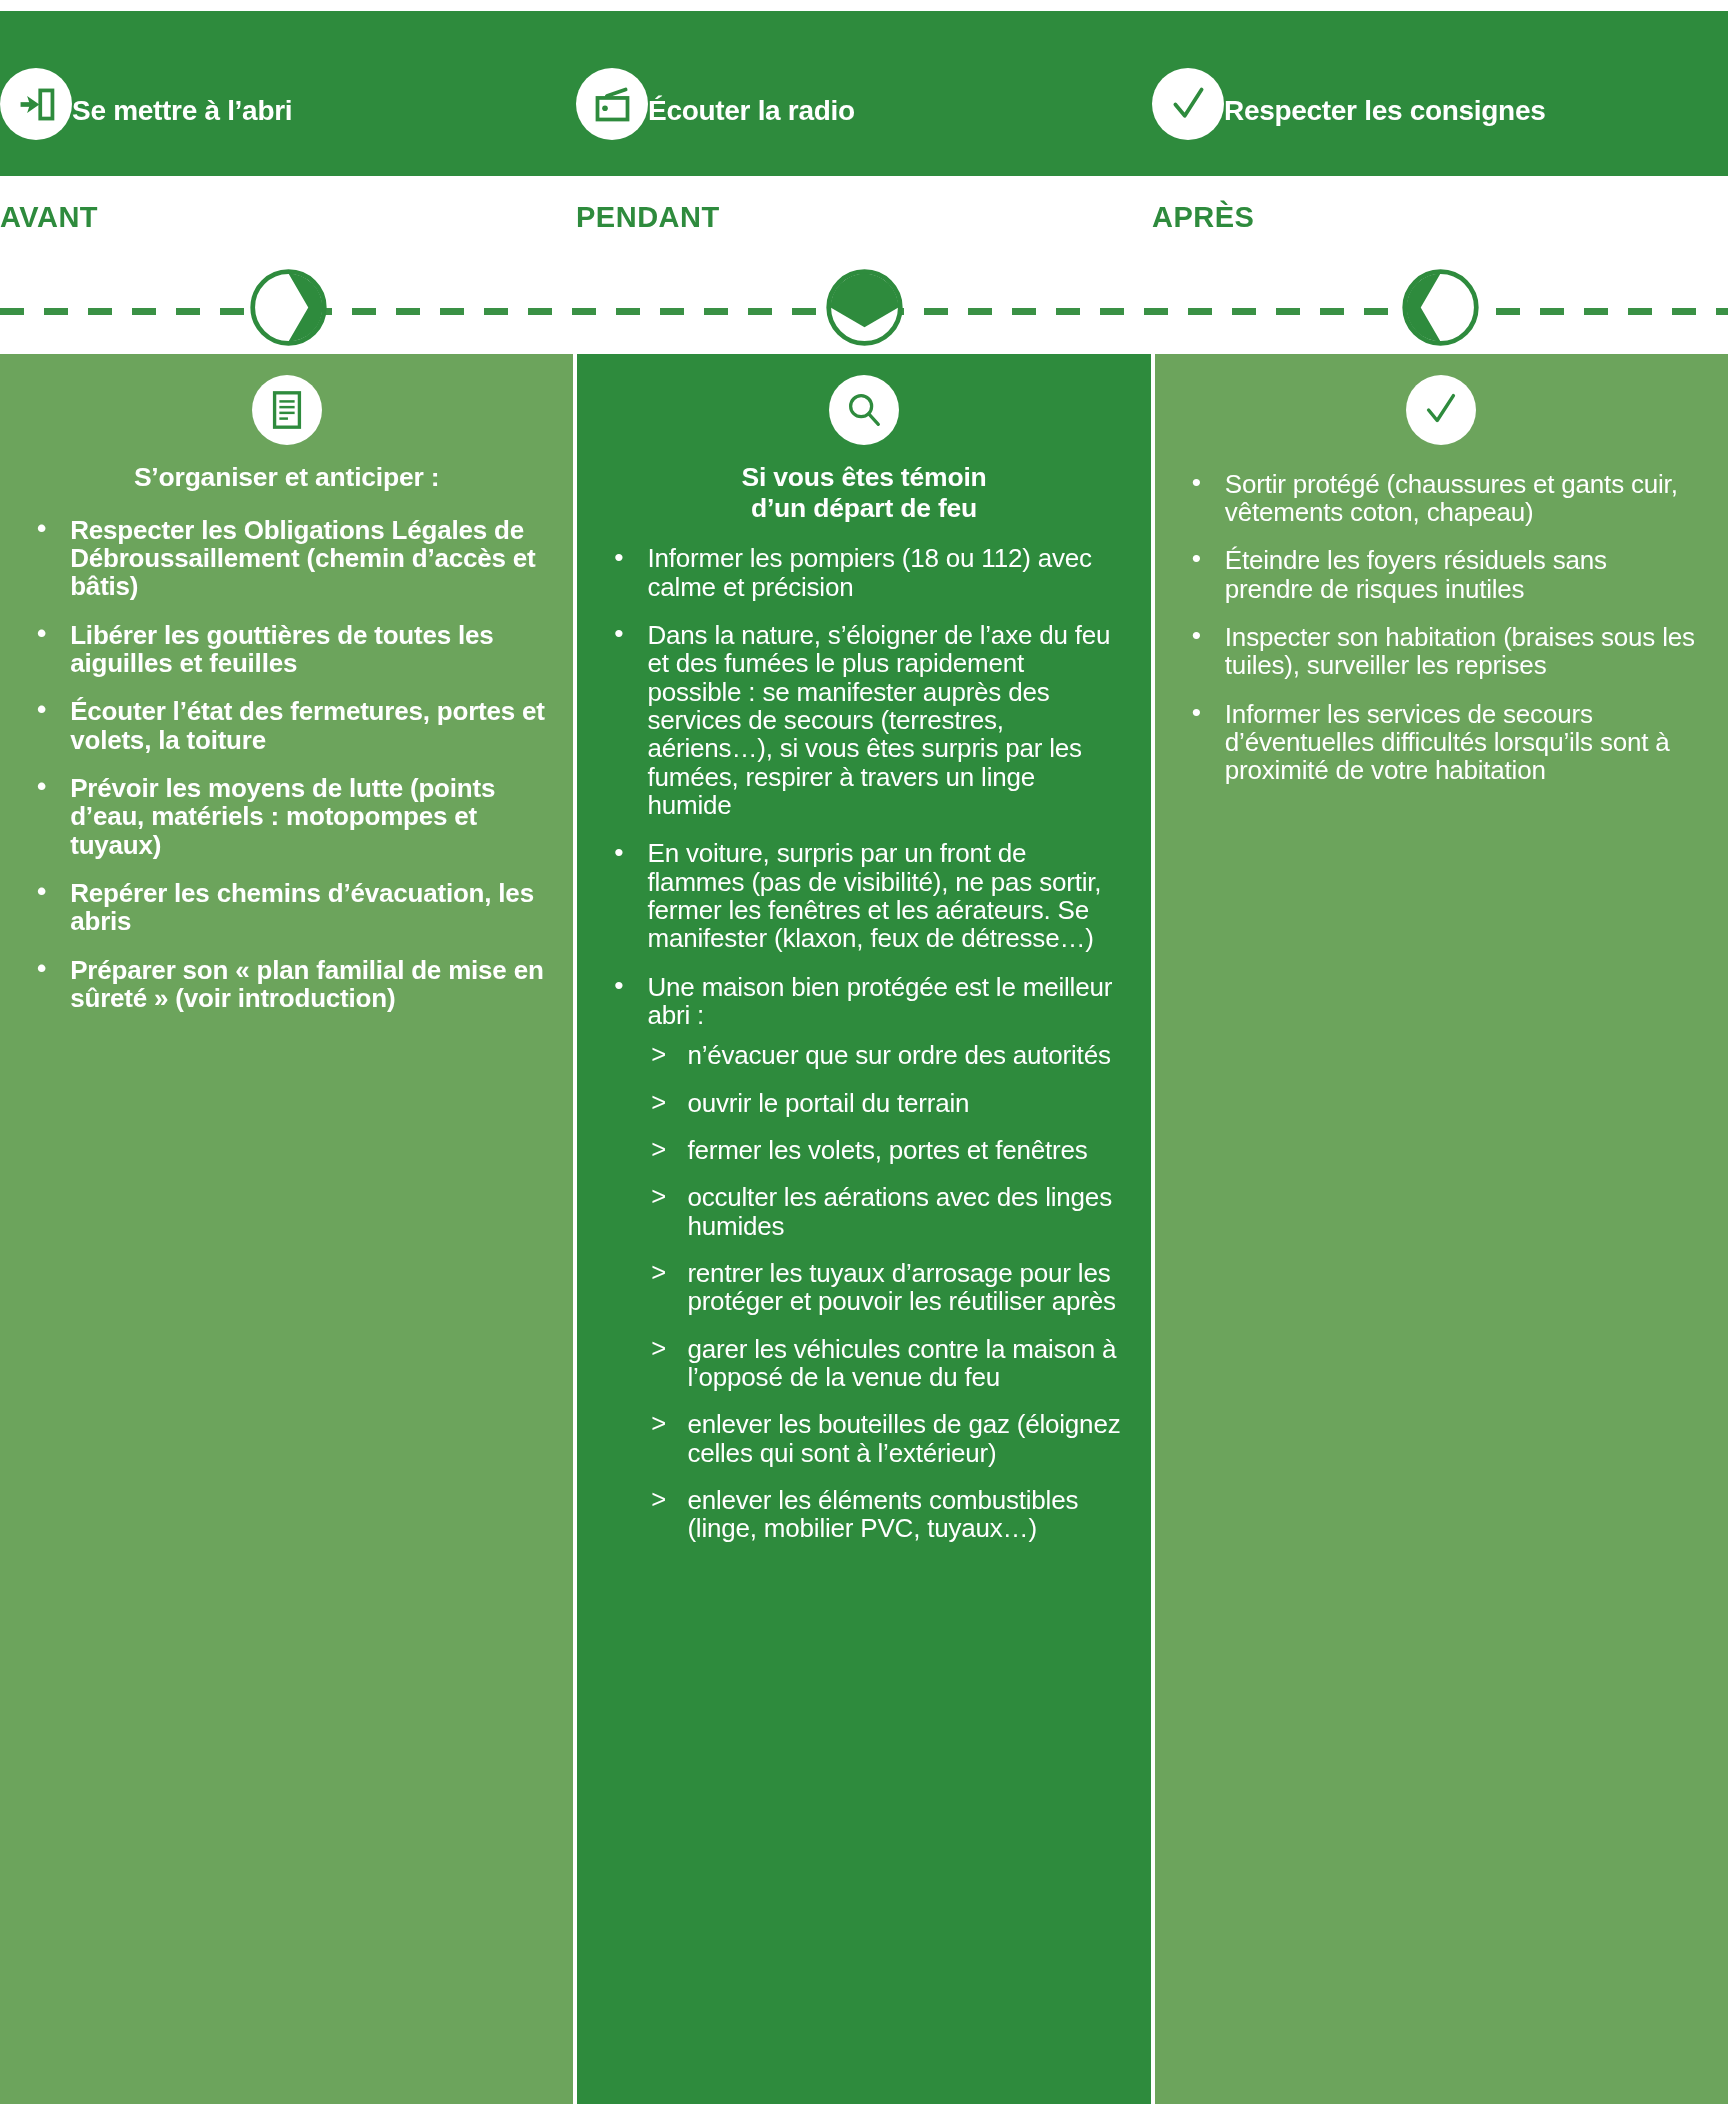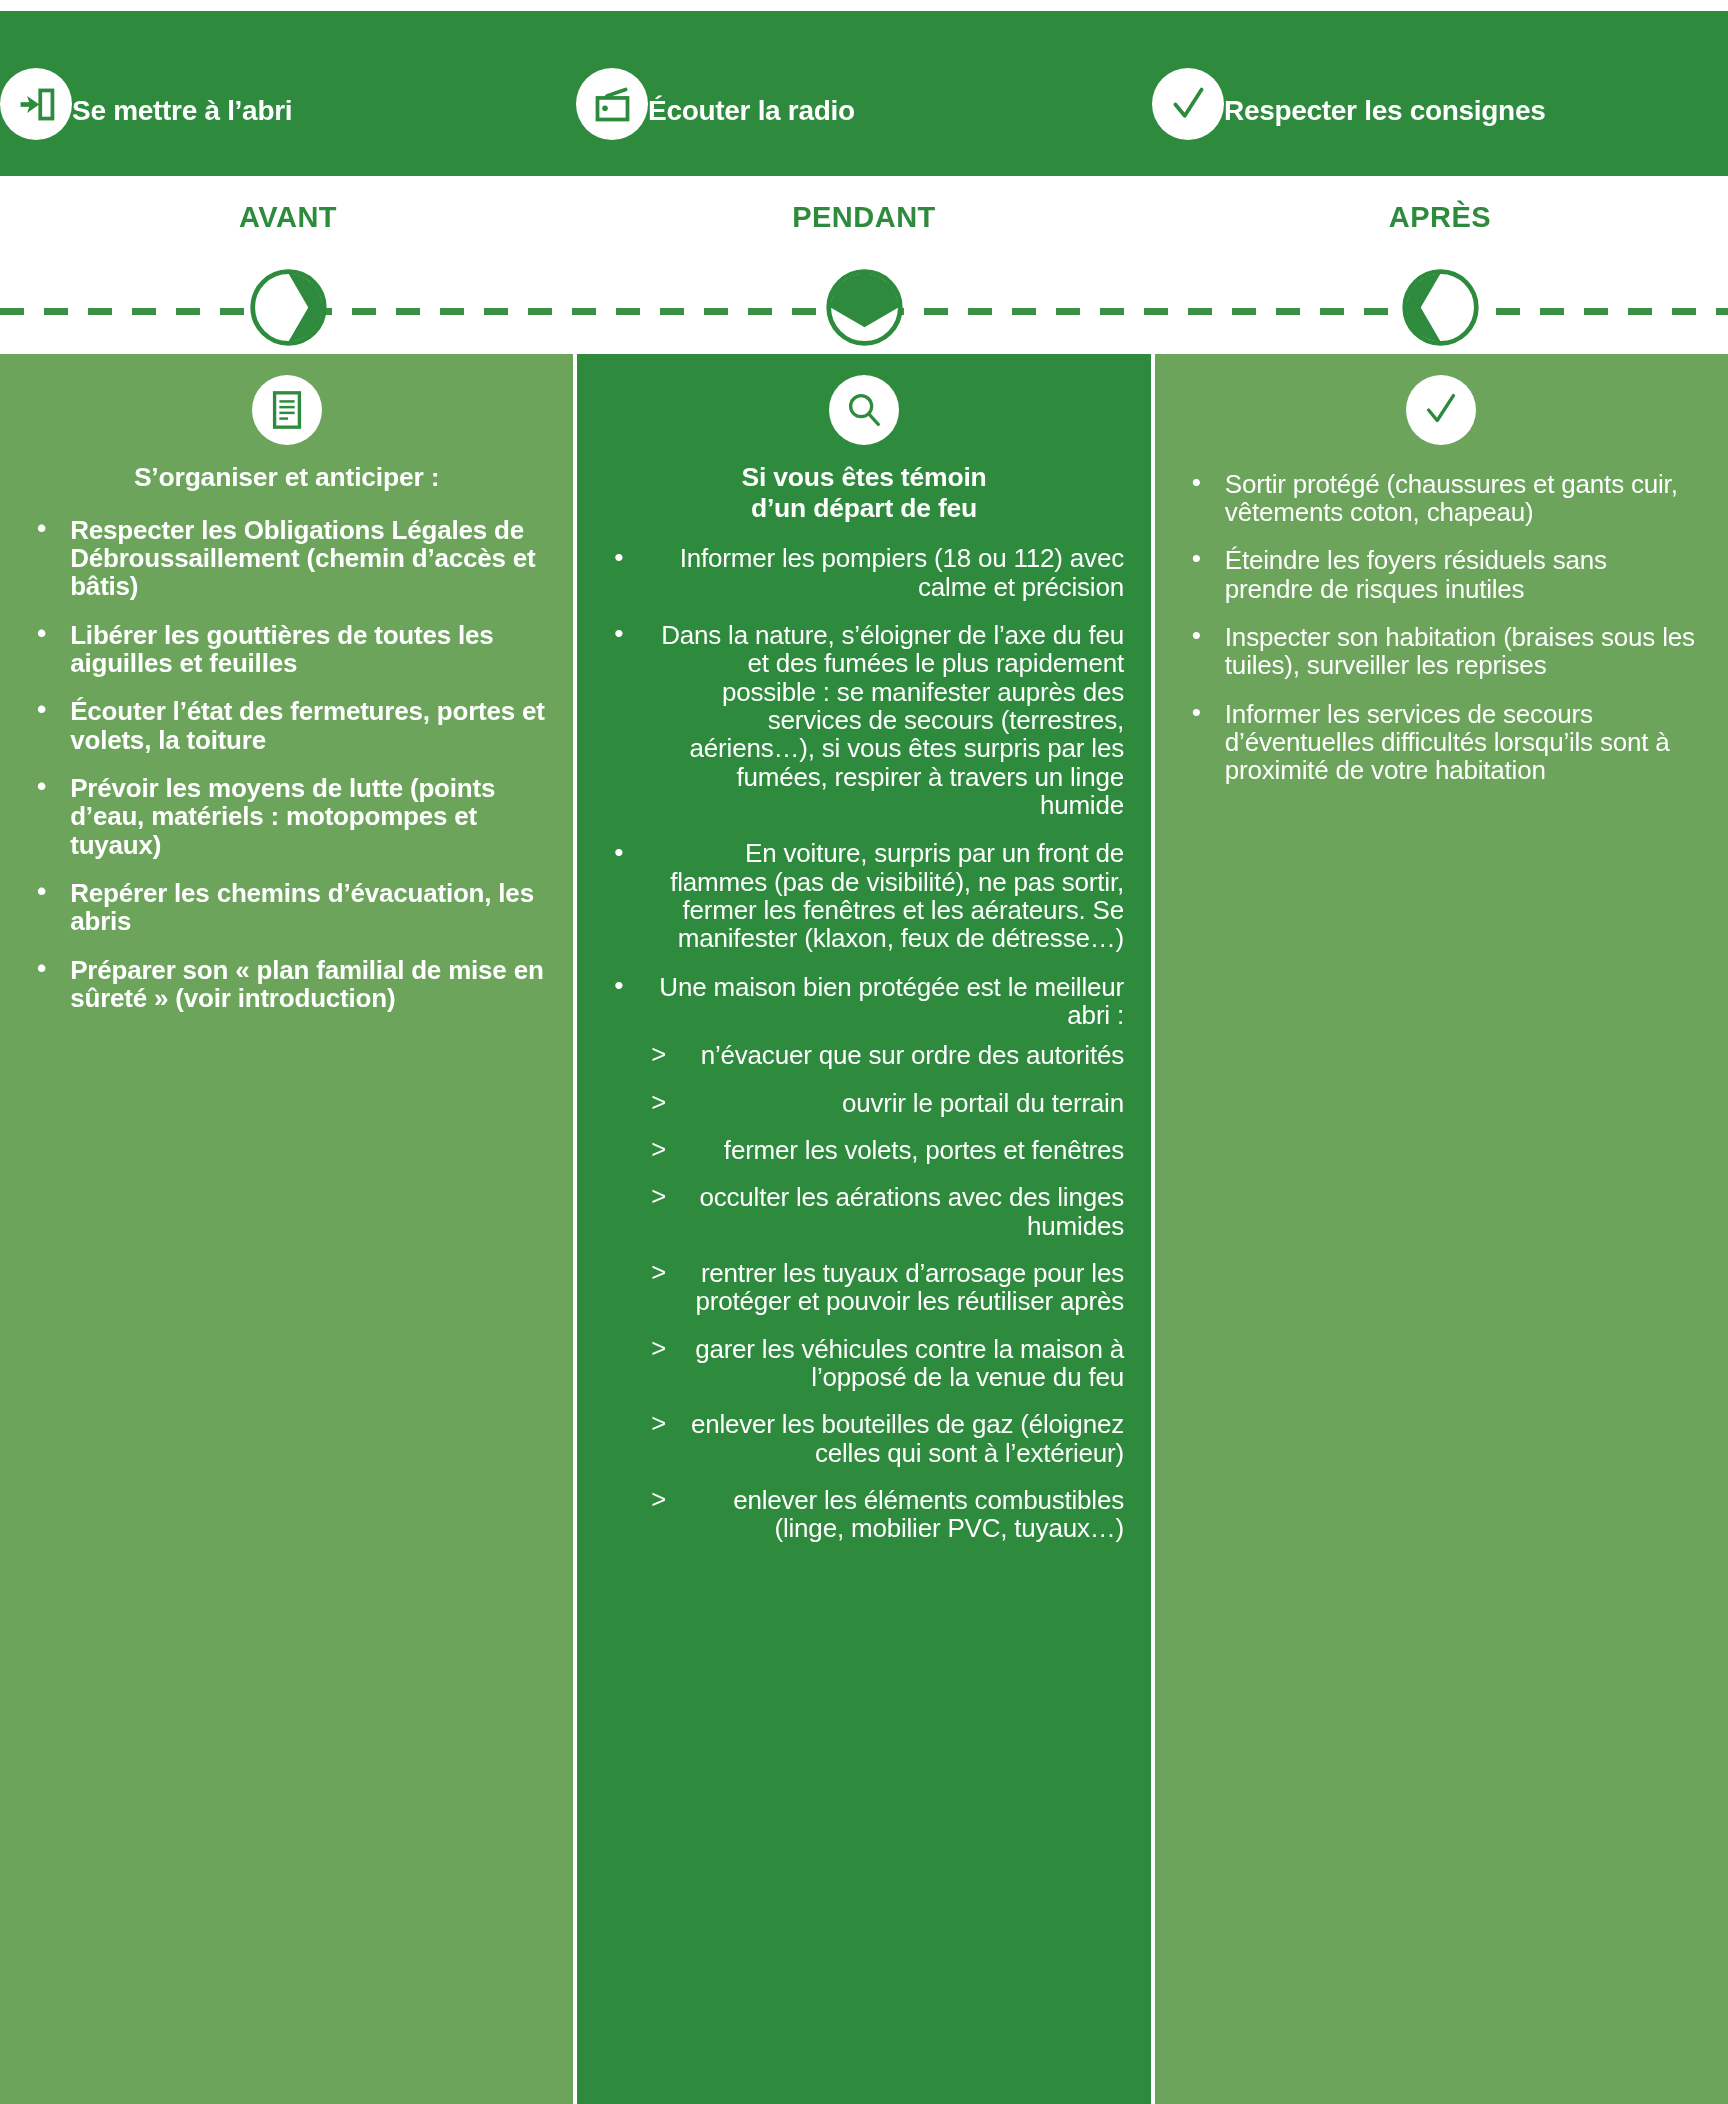--- a/index.html
+++ b/index.html
@@ -64,21 +64,21 @@
   }
   .phase-labels {
     position: absolute;
     left: 0;
     top: 24.6px;
     width: 1728px;
     display: flex;
   }
   .phase-label {
     flex: 1;
-    text-align: center;
+    text-align: left;
     color: #2e8b3d;
     font-size: 29px;
     font-weight: bold;
     letter-spacing: 0.5px;
   }
   .dash-line {
     position: absolute;
     left: 0;
     top: 132px;
     width: 1728px;
@@ -188,21 +188,21 @@
     position: absolute;
     left: 1.9px;
     top: 0;
     font-size: 25.6px;
     color: #ffffff;
   }
 
   
   .col-apres ul.bullets { margin-top: 24.6px; }
   .col-avant  ul.bullets { margin-top: 23px; font-weight: bold; }
-  .col-pendant ul.bullets { margin-top: 21px; text-align: right; }
+  .col-pendant ul.bullets { margin-top: 21px; }
 </style>
 </head>
 <body>
 
 <div class="page">
 
   <div class="banner">
 
     <div class="banner-item">
       <div class="banner-icon-circle">

